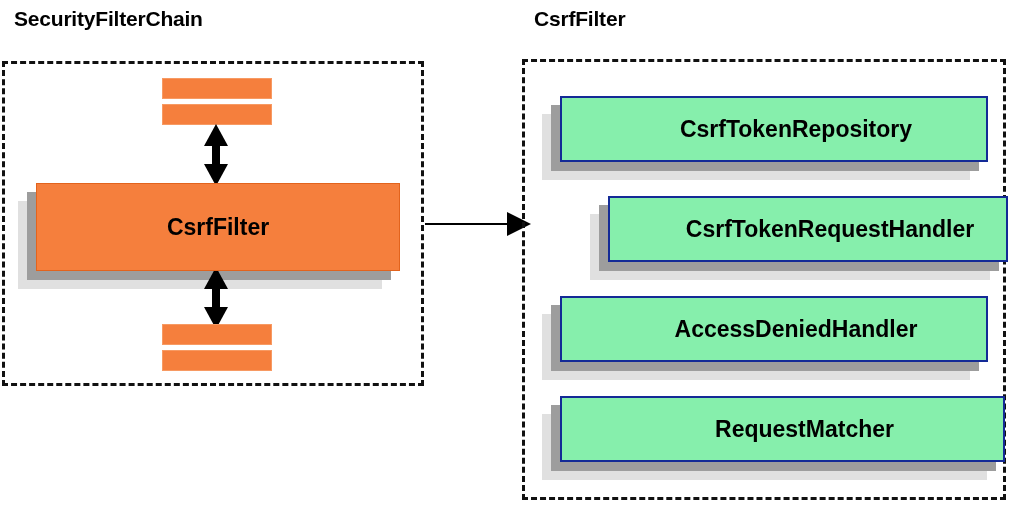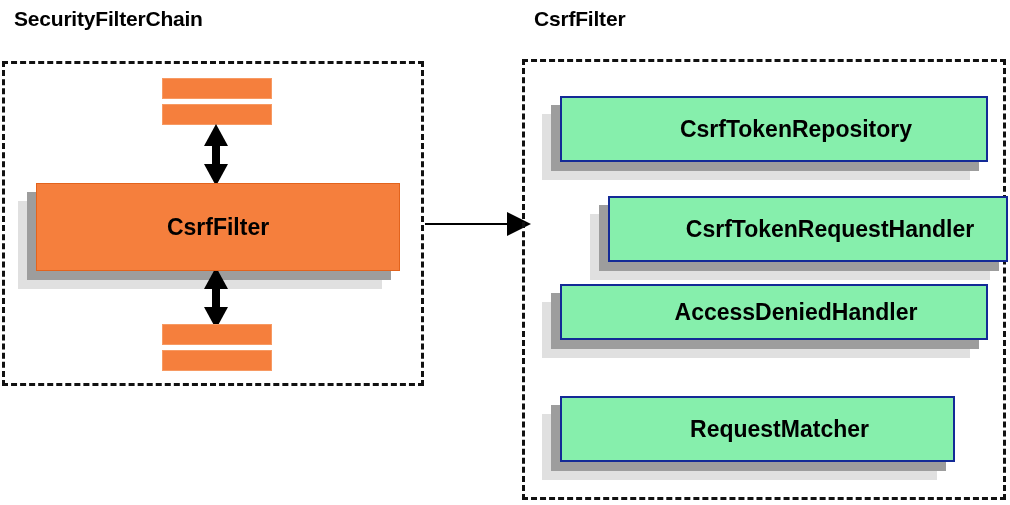--- a/index.html
+++ b/index.html
@@ -162,27 +162,27 @@
 </div>
 
 <div class="card card-blue" style="left:560px; top:196px; width:400px; height:66px;margin-left:48px;">
   <div class="shadow-far"></div>
   <div class="shadow-near"></div>
   <div class="face">
     <span>CsrfTokenRequestHandler</span>
   </div>
 </div>
 
-<div class="card card-blue" style="left:560px; top:284px; width:428px; height:56px;">
+<div class="card card-blue" style="left:560px; top:296px; width:428px; height:66px;">
   <div class="shadow-far"></div>
   <div class="shadow-near"></div>
   <div class="face">
     <span>AccessDeniedHandler</span>
   </div>
 </div>
 
-<div class="card card-blue" style="left:560px; top:396px; width:395px; height:66px;border-radius:31px;">
+<div class="card card-blue" style="left:560px; top:396px; width:445px; height:66px;border-radius:31px;">
   <div class="shadow-far"></div>
   <div class="shadow-near"></div>
   <div class="face">
     <span>RequestMatcher</span>
   </div>
 </div>
 
 </body></html>

